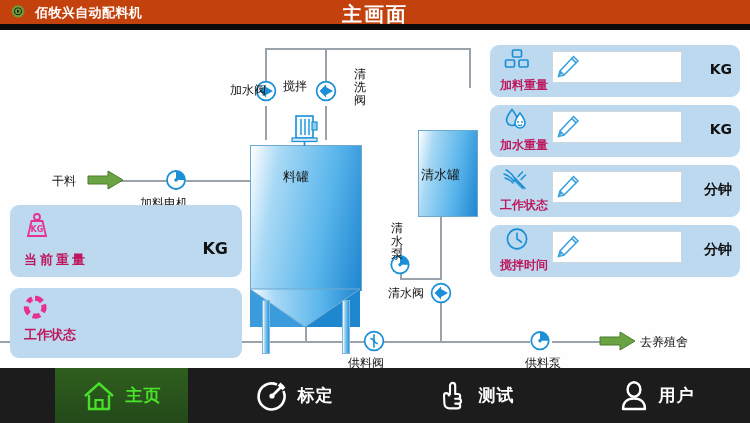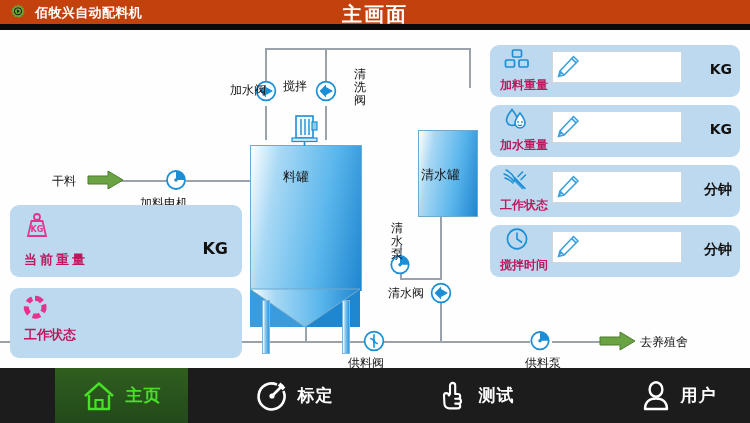--- a/index.html
+++ b/index.html
@@ -401,21 +401,21 @@
           <path d="M11 14 L11 5.5 a2.6 2.6 0 0 1 5.2 0 L16.2 14
                    l2.6 0 a2.4 2.4 0 0 1 0 4.8 l-2.6 0
                    l3.4 0 a2.4 2.4 0 0 1 0 4.8 l-3.4 0
                    l2.6 0 a2.4 2.4 0 0 1 0 4.8 l-8.4 0
                    a5 5 0 0 1 -5 -5 L5 15.5 a2.4 2.4 0 0 1 4.8 0 z" fill="none" stroke="#ffffff" stroke-width="2.1" stroke-linejoin="round"></path>
         </svg>
       </span>
       <span class="navlabel">测试</span>
     </div>
 
-    <div class="navitem" style="left:612px;width:133px;">
+    <div class="navitem" style="left:590px;width:133px;">
       <span>
         <svg width="30" height="32" viewBox="0 0 30 32">
           <ellipse cx="15" cy="9.5" rx="6.4" ry="7.2" fill="none" stroke="#ffffff" stroke-width="2.4"></ellipse>
           <path d="M4 29 C4 21.5 9 18.5 15 18.5 C21 18.5 26 21.5 26 29 Z" fill="none" stroke="#ffffff" stroke-width="2.4" stroke-linejoin="round"></path>
         </svg>
       </span>
       <span class="navlabel">用户</span>
     </div>
 
   </div>

